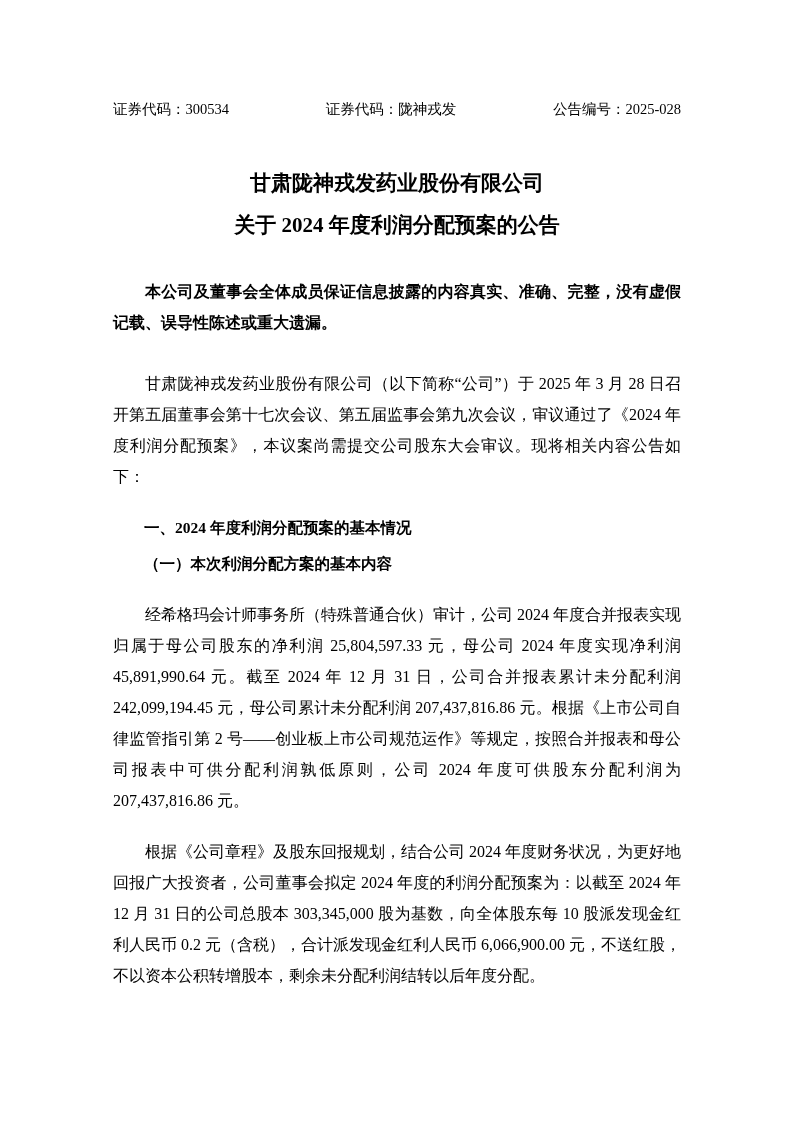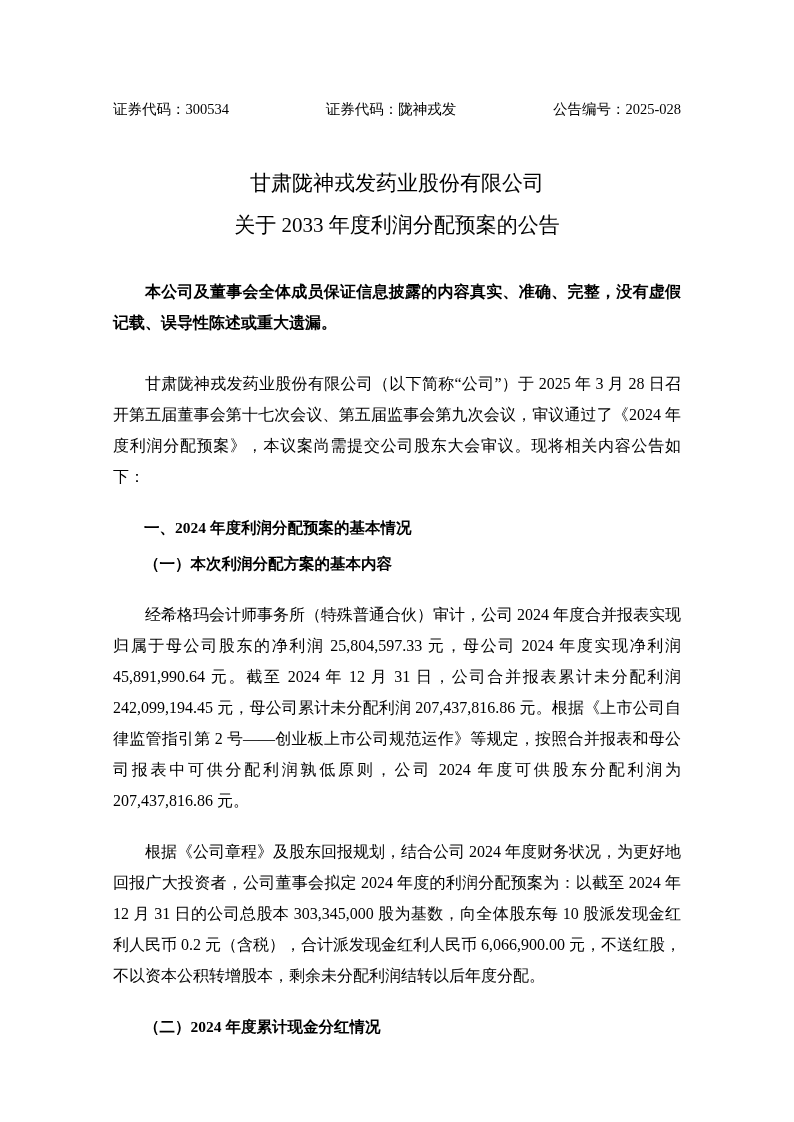--- a/index.html
+++ b/index.html
@@ -22,21 +22,21 @@
     justify-content: space-between;
     align-items: baseline;
     font-size: 14.5px;
     line-height: 22px;
     white-space: nowrap;
   }
   .doc-title {
     margin-top: 42px;
     text-align: center;
     font-size: 21px;
-    font-weight: normal;
+    font-weight: bold;
     line-height: 42px;
     font-family: "Liberation Serif", "DejaVu Serif", serif;
   }
   .body-text {
     font-size: 16px;
     line-height: 31px;
     text-align: justify;
   }
   .para {
     text-indent: 2em;
@@ -63,35 +63,34 @@
 <div class="page">
 
   <div class="doc-header">
     <span>证券代码：300534</span>
     <span>证券代码：陇神戎发</span>
     <span>公告编号：2025-028</span>
   </div>
 
   <div class="doc-title">
     <div>甘肃陇神戎发药业股份有限公司</div>
-    <div>关于 2033 年度利润分配预案的公告</div>
+    <div>关于 2024 年度利润分配预案的公告</div>
   </div>
 
   <div class="body-text">
 
     <p class="para declaration">本公司及董事会全体成员保证信息披露的内容真实、准确、完整，没有虚假记载、误导性陈述或重大遗漏。</p>
 
     <p class="para intro">甘肃陇神戎发药业股份有限公司（以下简称“公司”）于 2025 年 3 月 28 日召开第五届董事会第十七次会议、第五届监事会第九次会议，审议通过了《2024 年度利润分配预案》，本议案尚需提交公司股东大会审议。现将相关内容公告如下：</p>
 
     <p class="heading">一、2024 年度利润分配预案的基本情况</p>
 
     <p class="heading">（一）本次利润分配方案的基本内容</p>
 
     <p class="para">经希格玛会计师事务所（特殊普通合伙）审计，公司 2024 年度合并报表实现归属于母公司股东的净利润 25,804,597.33 元，母公司 2024 年度实现净利润 45,891,990.64 元。截至 2024 年 12 月 31 日，公司合并报表累计未分配利润 242,099,194.45 元，母公司累计未分配利润 207,437,816.86 元。根据《上市公司自律监管指引第 2 号——创业板上市公司规范运作》等规定，按照合并报表和母公司报表中可供分配利润孰低原则，公司 2024 年度可供股东分配利润为 207,437,816.86 元。</p>
 
     <p class="para">根据《公司章程》及股东回报规划，结合公司 2024 年度财务状况，为更好地回报广大投资者，公司董事会拟定 2024 年度的利润分配预案为：以截至 2024 年 12 月 31 日的公司总股本 303,345,000 股为基数，向全体股东每 10 股派发现金红利人民币 0.2 元（含税），合计派发现金红利人民币 6,066,900.00 元，不送红股，不以资本公积转增股本，剩余未分配利润结转以后年度分配。</p>
 
 
-    <p class="heading">（二）2024 年度累计现金分红情况</p>
 
   </div>
 
 </div>
 
 </body></html>

